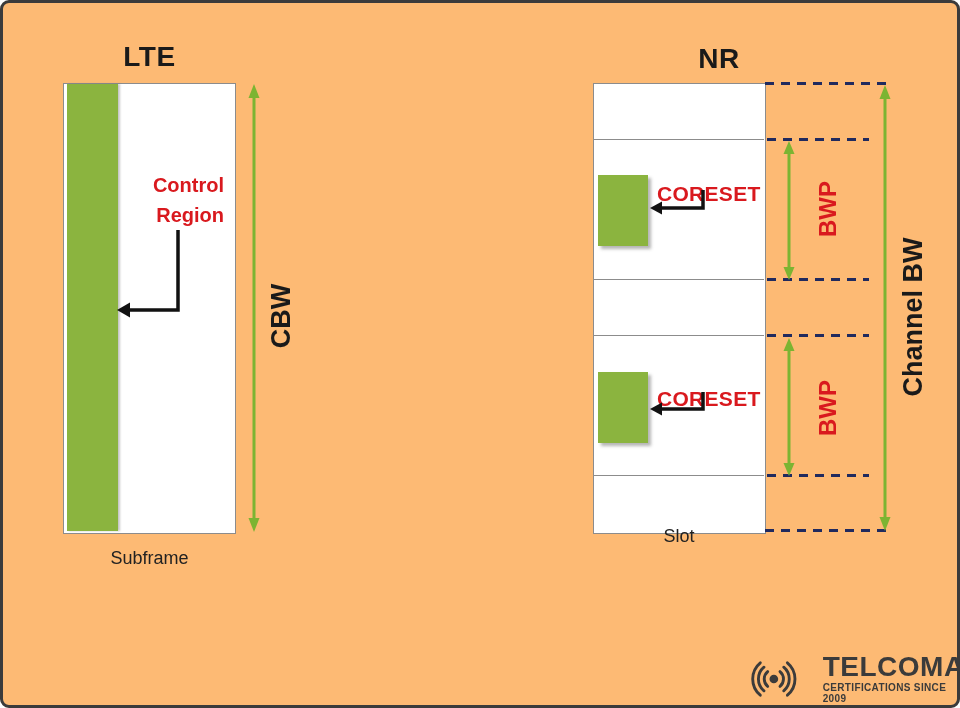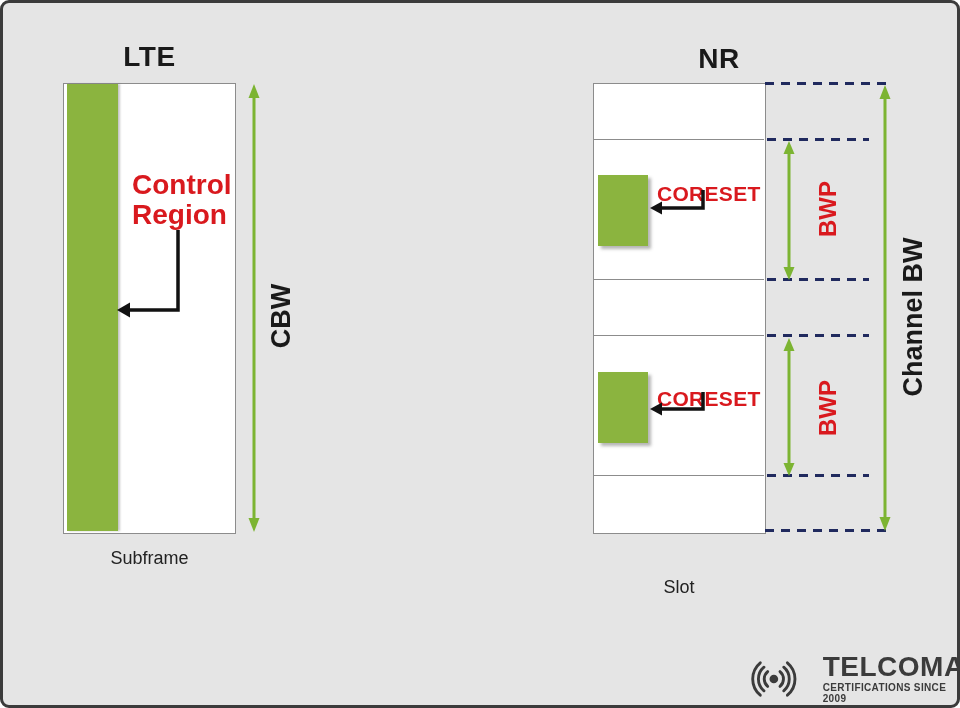--- a/index.html
+++ b/index.html
@@ -1,32 +1,32 @@
 <!DOCTYPE html>
 <html><head>
 <meta charset="utf-8">
 <style>
   html,body{margin:0;padding:0;background:#ffffff;}
   .canvas{
     position:relative;width:960px;height:708px;box-sizing:border-box;
-    background:#e5e5e5;border:3px solid #3b3b3b;border-radius:9px;overflow:hidden;
+    background:#fdba74;border:3px solid #3b3b3b;border-radius:9px;overflow:hidden;
     font-family:"Liberation Sans",sans-serif;
   }
   .abs{position:absolute;}
   .title{font-size:28px;font-weight:700;color:#1a1a1a;text-align:center;letter-spacing:0.5px;}
   .axis-label{font-size:18px;font-weight:400;color:#222;text-align:center;}
   .rot{position:absolute;white-space:nowrap;transform:translate(-50%,-50%) rotate(-90deg);}
   .red{color:#d9191e;}
   .frame-box{position:absolute;background:#fff;border:1px solid #8c8c8c;}
   .divider{position:absolute;height:1px;background:#8c8c8c;}
   .greenfill{background:#8bb43f;}
   .shadowed{box-shadow:3px 3px 3px rgba(90,90,90,0.45);}
   .dash{position:absolute;height:3px;
     background-image:repeating-linear-gradient(to right,#202a5e 0 9px,transparent 9px 16px);}
-  .ctrl-label{font-size:28px;font-weight:600;line-height:30px;text-align:center;}
+  .ctrl-label{font-size:20px;font-weight:600;line-height:30px;text-align:right;}
   .coreset-label{font-size:21px;font-weight:600;text-align:center;letter-spacing:0.3px;margin-top:20px;}
   .bwp-label{font-size:24px;font-weight:600;}
   .bw-axis{font-size:27px;font-weight:600;color:#1a1a1a;}
   .logo{position:absolute;left:743px;top:650px;display:flex;align-items:center;gap:21px;}
   .logo-text{display:flex;flex-direction:column;}
   .logo-word{font-size:28px;font-weight:800;color:#3b3b3b;letter-spacing:0.5px;line-height:28px;}
   .logo-tag{font-size:10px;font-weight:600;color:#3b3b3b;letter-spacing:0.35px;margin-top:1px;}
 </style>
 </head>
 <body>
@@ -101,21 +101,21 @@
   <div class="rot bwp-label red" style="left:825px;top:405px;">BWP</div>
 
   <svg class="abs" style="left:874px;top:81px;" width="16" height="448">
     <line x1="8" y1="13" x2="8" y2="435" stroke="#7cb432" stroke-width="3"></line>
     <polygon points="8,1 2.5,15 13.5,15" fill="#7cb432"></polygon>
     <polygon points="8,447 2.5,433 13.5,433" fill="#7cb432"></polygon>
   </svg>
 
   <div class="rot bw-axis" style="left:910px;top:314px;">Channel BW</div>
 
-  <div class="abs axis-label" style="left:590px;top:574px;width:172px;">Slot</div>
+  <div class="abs axis-label" style="left:590px;top:523px;width:172px;">Slot</div>
 
   <div class="logo">
     <svg width="58" height="44" viewBox="-29 -22 58 44">
       <circle cx="0" cy="0" r="4.5" fill="#3b3b3b"></circle>
       <g stroke="#3b3b3b" stroke-width="3" fill="none" stroke-linecap="round">
         <path d="M6.4,-7.7 A10,10 0 0 1 6.4,7.7"></path>
         <path d="M10.3,-12.3 A16,16 0 0 1 10.3,12.3"></path>
         <path d="M14.1,-16.9 A22,22 0 0 1 14.1,16.9"></path>
         <path d="M-6.4,-7.7 A10,10 0 0 0 -6.4,7.7"></path>
         <path d="M-10.3,-12.3 A16,16 0 0 0 -10.3,12.3"></path>

